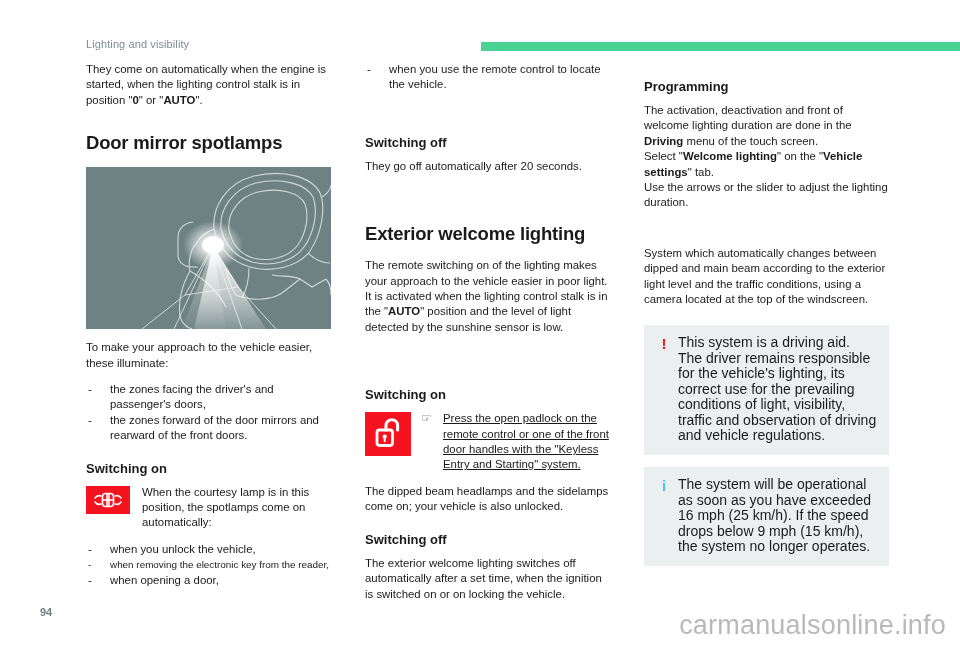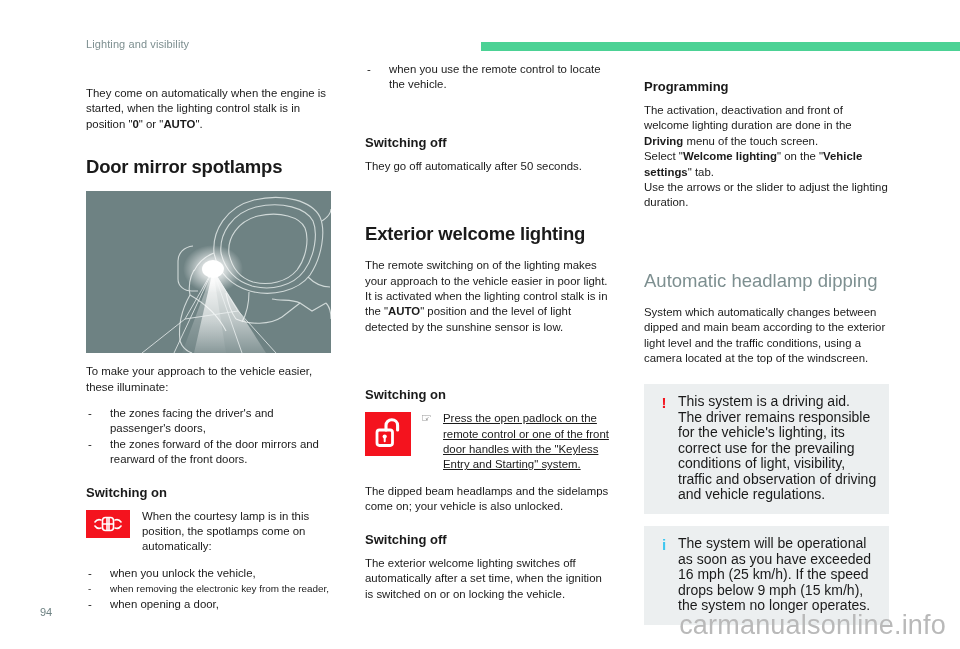--- a/index.html
+++ b/index.html
@@ -44,21 +44,21 @@
     top: 62px;
     left: 86px;
     width: 830px;
     height: 530px;
   }
   .col {
     position: absolute;
     top: 0;
     width: 245px;
   }
-  .col-1 { left: 0px; margin-top: 24px; }
+  .col-1 { left: 0px; }
   .col-2 { left: 279px; }
   .col-3 { left: 558px; }
 
   
   p.body, .body {
     font-size: 11.4px;
     line-height: 15.4px;
     margin: 0 0 11px 0;
     color: #1a1a1a;
   }
@@ -173,21 +173,21 @@
     font-size: 14px;
     line-height: 15.4px;
   }
 
   
   .page-number {
     position: absolute;
     left: 40px;
     top: 606px;
     font-size: 11px;
-    font-weight: normal;
+    font-weight: bold;
     color: #6e8283;
   }
   .watermark {
     position: absolute;
     right: 14px;
     bottom: 8px;
     font-size: 27px;
     color: #b9b9b9;
     letter-spacing: 0.2px;
     white-space: nowrap;
@@ -300,21 +300,21 @@
 
   <div class="col col-2">
 
     <ul class="dash-list">
       <li><span class="dash">-</span><span>when you use the remote control to locate the vehicle.</span></li>
     </ul>
 
     <div class="spacer-md"></div>
 
     <h2 class="sub-title">Switching off</h2>
-    <p class="body">They go off automatically after 50 seconds.</p>
+    <p class="body">They go off automatically after 20 seconds.</p>
 
     <div class="spacer-md"></div>
 
     <h1 class="chapter-title">Exterior welcome lighting</h1>
 
     <p class="body"><span>The remote switching on of the lighting makes your approach to the vehicle easier in poor light. It is activated when the lighting control stalk is in the "</span><b>AUTO</b><span>" position and the level of light detected by the sunshine sensor is low.</span></p>
 
     <div class="spacer-lg"></div>
 
     <h2 class="sub-title">Switching on</h2>
@@ -341,21 +341,20 @@
   </div>
 
   <div class="col col-3">
 
     <h2 class="sub-title tight">Programming</h2>
 
     <p class="body"><span>The activation, deactivation and front of welcome lighting duration are done in the </span><b>Driving</b><span> menu of the touch screen.</span><br><span>Select "</span><b>Welcome lighting</b><span>" on the "</span><b>Vehicle settings</b><span>" tab.</span><br><span>Use the arrows or the slider to adjust the lighting duration.</span></p>
 
     <div class="spacer-lg"></div>
 
-    <h1 class="chapter-title grey">Automatic headlamp dipping</h1>
 
     <p class="body">System which automatically changes between dipped and main beam according to the exterior light level and the traffic conditions, using a camera located at the top of the windscreen.</p>
 
     <div class="spacer-sm"></div>
 
     <div class="callout">
       <div class="callout-icon warn">!</div>
       <div class="callout-text">This system is a driving aid. The driver remains responsible for the vehicle's lighting, its correct use for the prevailing conditions of light, visibility, traffic and observation of driving and vehicle regulations.</div>
     </div>
 

